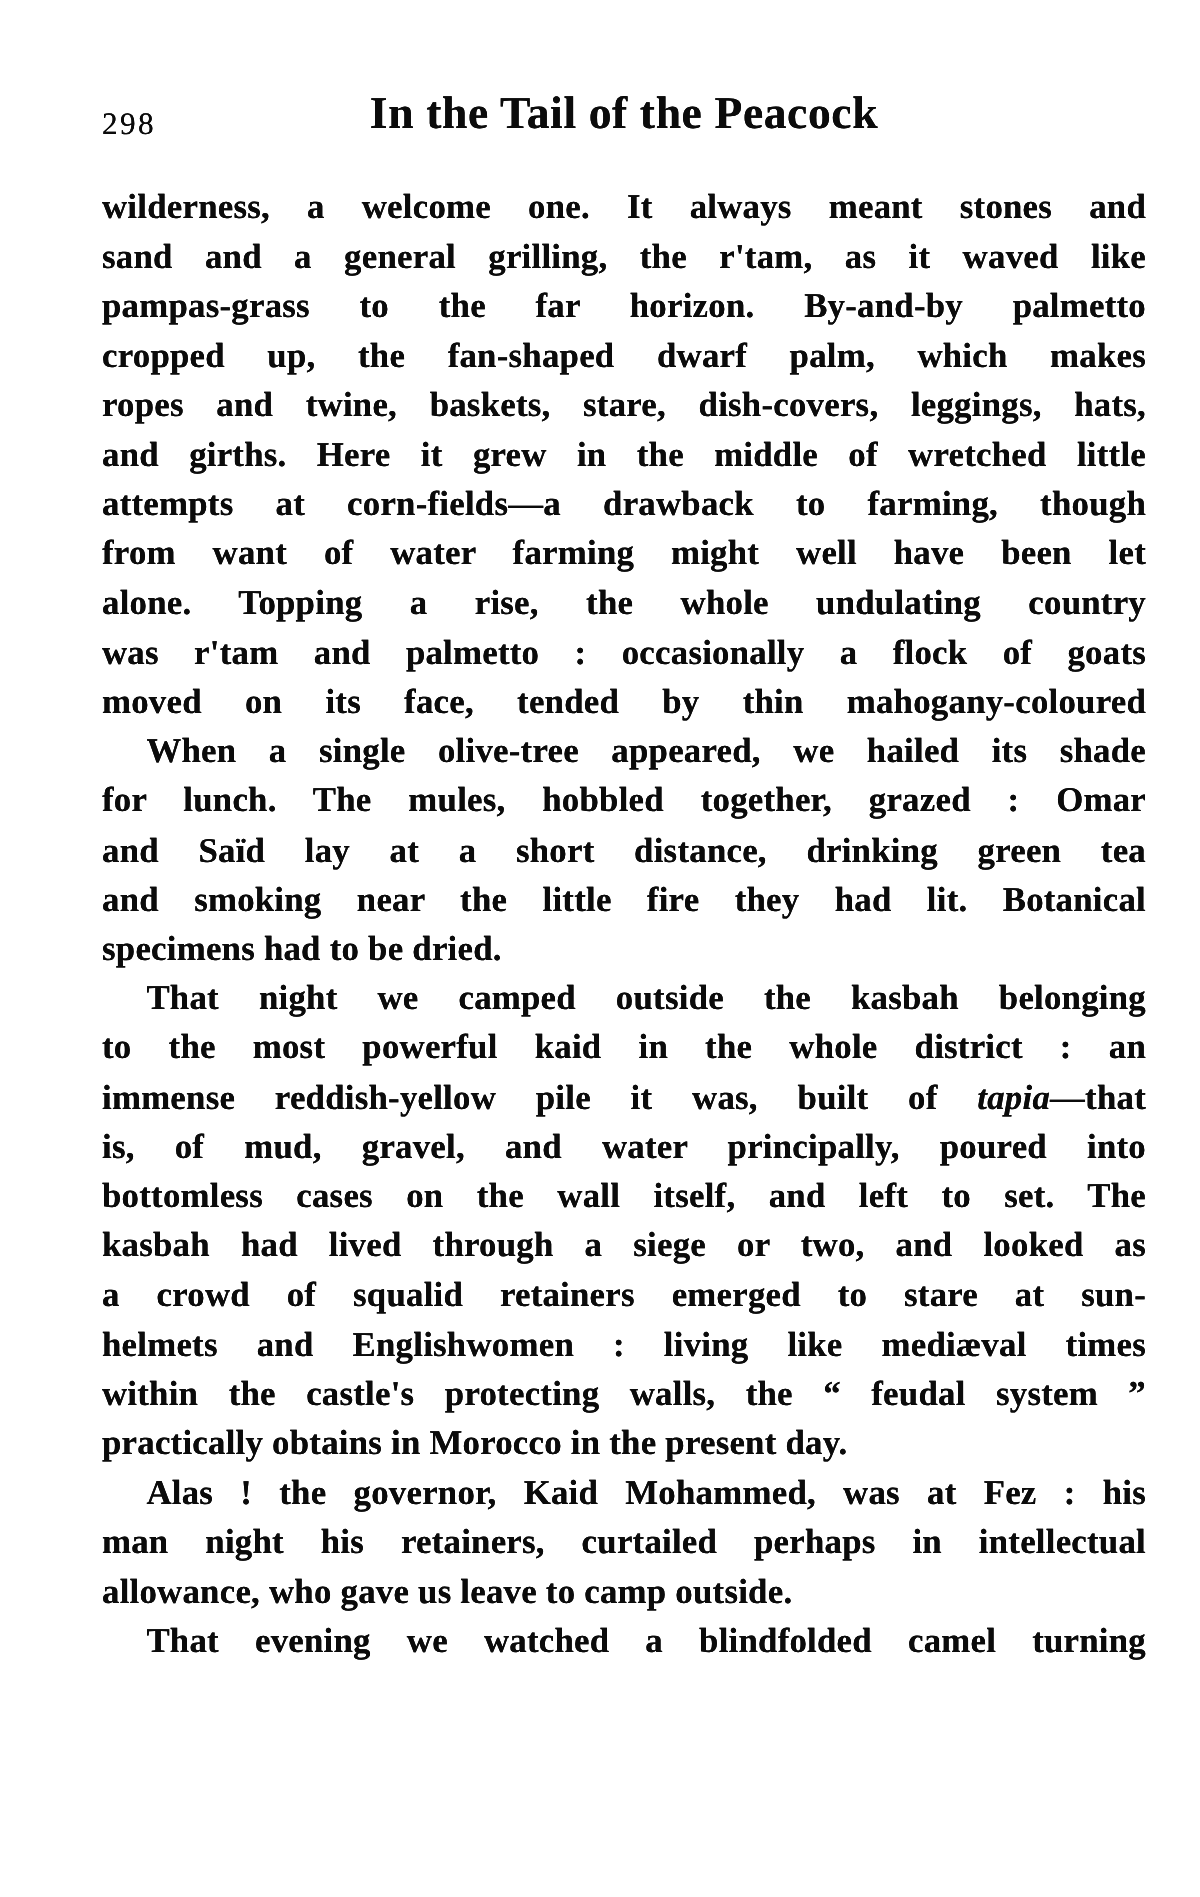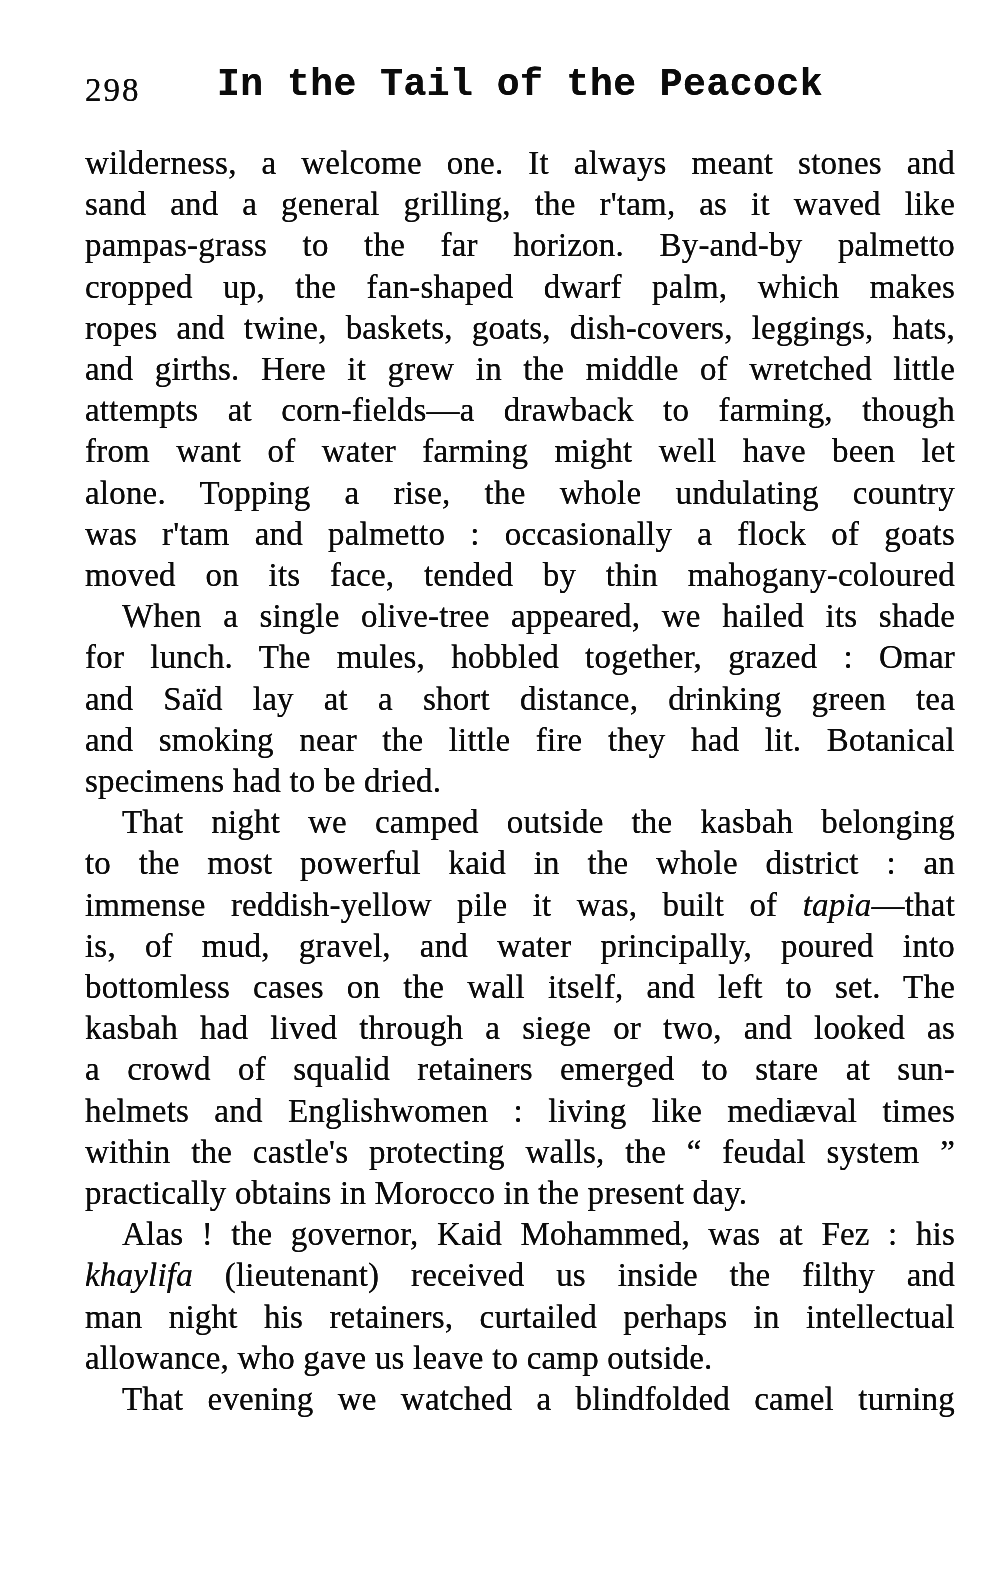--- a/index.html
+++ b/index.html
@@ -20,64 +20,64 @@
   }
   .page-header {
     position: relative;
     height: 50px;
     margin-bottom: 33px;
   }
   .page-number {
     position: absolute;
     left: 0;
     bottom: 1px;
-    font-size: 33px;
+    font-size: 26px;
     letter-spacing: 2px;
     text-shadow: 0 0 0.4px #000;
   }
   .page-title {
-    margin: 0;
+    margin: 10px;
     text-align: center;
     font-size: 38px;
     line-height: 50px;
     font-weight: bold;
     letter-spacing: 0.5px;
     text-shadow: 0 0 0.4px #000;
-    font-family: Liberation Mono, monospace;
   }
   .page-body { }
   .para { margin: 0; }
   .line {
-    font-size: 33px;
+    font-size: 29px;
     line-height: 41.2px;
     letter-spacing: 0.2px;
     text-align: justify;
     text-align-last: justify;
     text-shadow: 0 0 0.4px #000;
+    font-weight: bold;
   }
   .line.lastline { text-align-last: left; }
   .line.indent { text-indent: 37px; }
   .line i { font-style: italic; }
 </style>
 </head>
 <body>
 
 <div class="page">
   <div class="column">
     <header class="page-header">
       <span class="page-number">298</span>
       <h1 class="page-title">In the Tail of the Peacock</h1>
     </header>
     <main class="page-body">
         <div class="para">
           <div class="line"><span>wilderness, a welcome one.  It always meant stones and</span></div>
           <div class="line"><span>sand and a general grilling, the r'tam, as it waved like</span></div>
           <div class="line"><span>pampas-grass to the far horizon.  By-and-by palmetto</span></div>
           <div class="line"><span>cropped up, the fan-shaped dwarf palm, which makes</span></div>
-          <div class="line"><span>ropes and twine, baskets, goats, dish-covers, leggings, hats,</span></div>
+          <div class="line"><span>ropes and twine, baskets, stare, dish-covers, leggings, hats,</span></div>
           <div class="line"><span>and girths.  Here it grew in the middle of wretched little</span></div>
           <div class="line"><span>attempts at corn-fields—a drawback to farming, though</span></div>
           <div class="line"><span>from want of water farming might well have been let</span></div>
           <div class="line"><span>alone.  Topping a rise, the whole undulating country</span></div>
           <div class="line"><span>was r'tam and palmetto : occasionally a flock of goats</span></div>
           <div class="line"><span>moved on its face, tended by thin mahogany-coloured</span></div>
         </div>
         <div class="para">
           <div class="line indent"><span>When a single olive-tree appeared, we hailed its shade</span></div>
           <div class="line"><span>for lunch.  The mules, hobbled together, grazed : Omar</span></div>
@@ -92,21 +92,20 @@
           <div class="line"><span>is, of mud, gravel, and water principally, poured into</span></div>
           <div class="line"><span>bottomless cases on the wall itself, and left to set.  The</span></div>
           <div class="line"><span>kasbah had lived through a siege or two, and looked as</span></div>
           <div class="line"><span>a crowd of squalid retainers emerged to stare at sun-</span></div>
           <div class="line"><span>helmets and Englishwomen : living like mediæval times</span></div>
           <div class="line"><span>within the castle's protecting walls, the “ feudal system ”</span></div>
           <div class="line lastline"><span>practically obtains in Morocco in the present day.</span></div>
         </div>
         <div class="para">
           <div class="line indent"><span>Alas ! the governor, Kaid Mohammed, was at Fez : his</span></div>
-          <div class="line"><i>khaylifa</i><span> (lieutenant) received us inside the filthy and</span></div>
           <div class="line"><span>man night his retainers, curtailed perhaps in intellectual</span></div>
           <div class="line lastline"><span>allowance, who gave us leave to camp outside.</span></div>
         </div>
         <div class="para">
           <div class="line indent"><span>That evening we watched a blindfolded camel turning</span></div>
         </div>
       </main>
   </div>
 </div>
 

